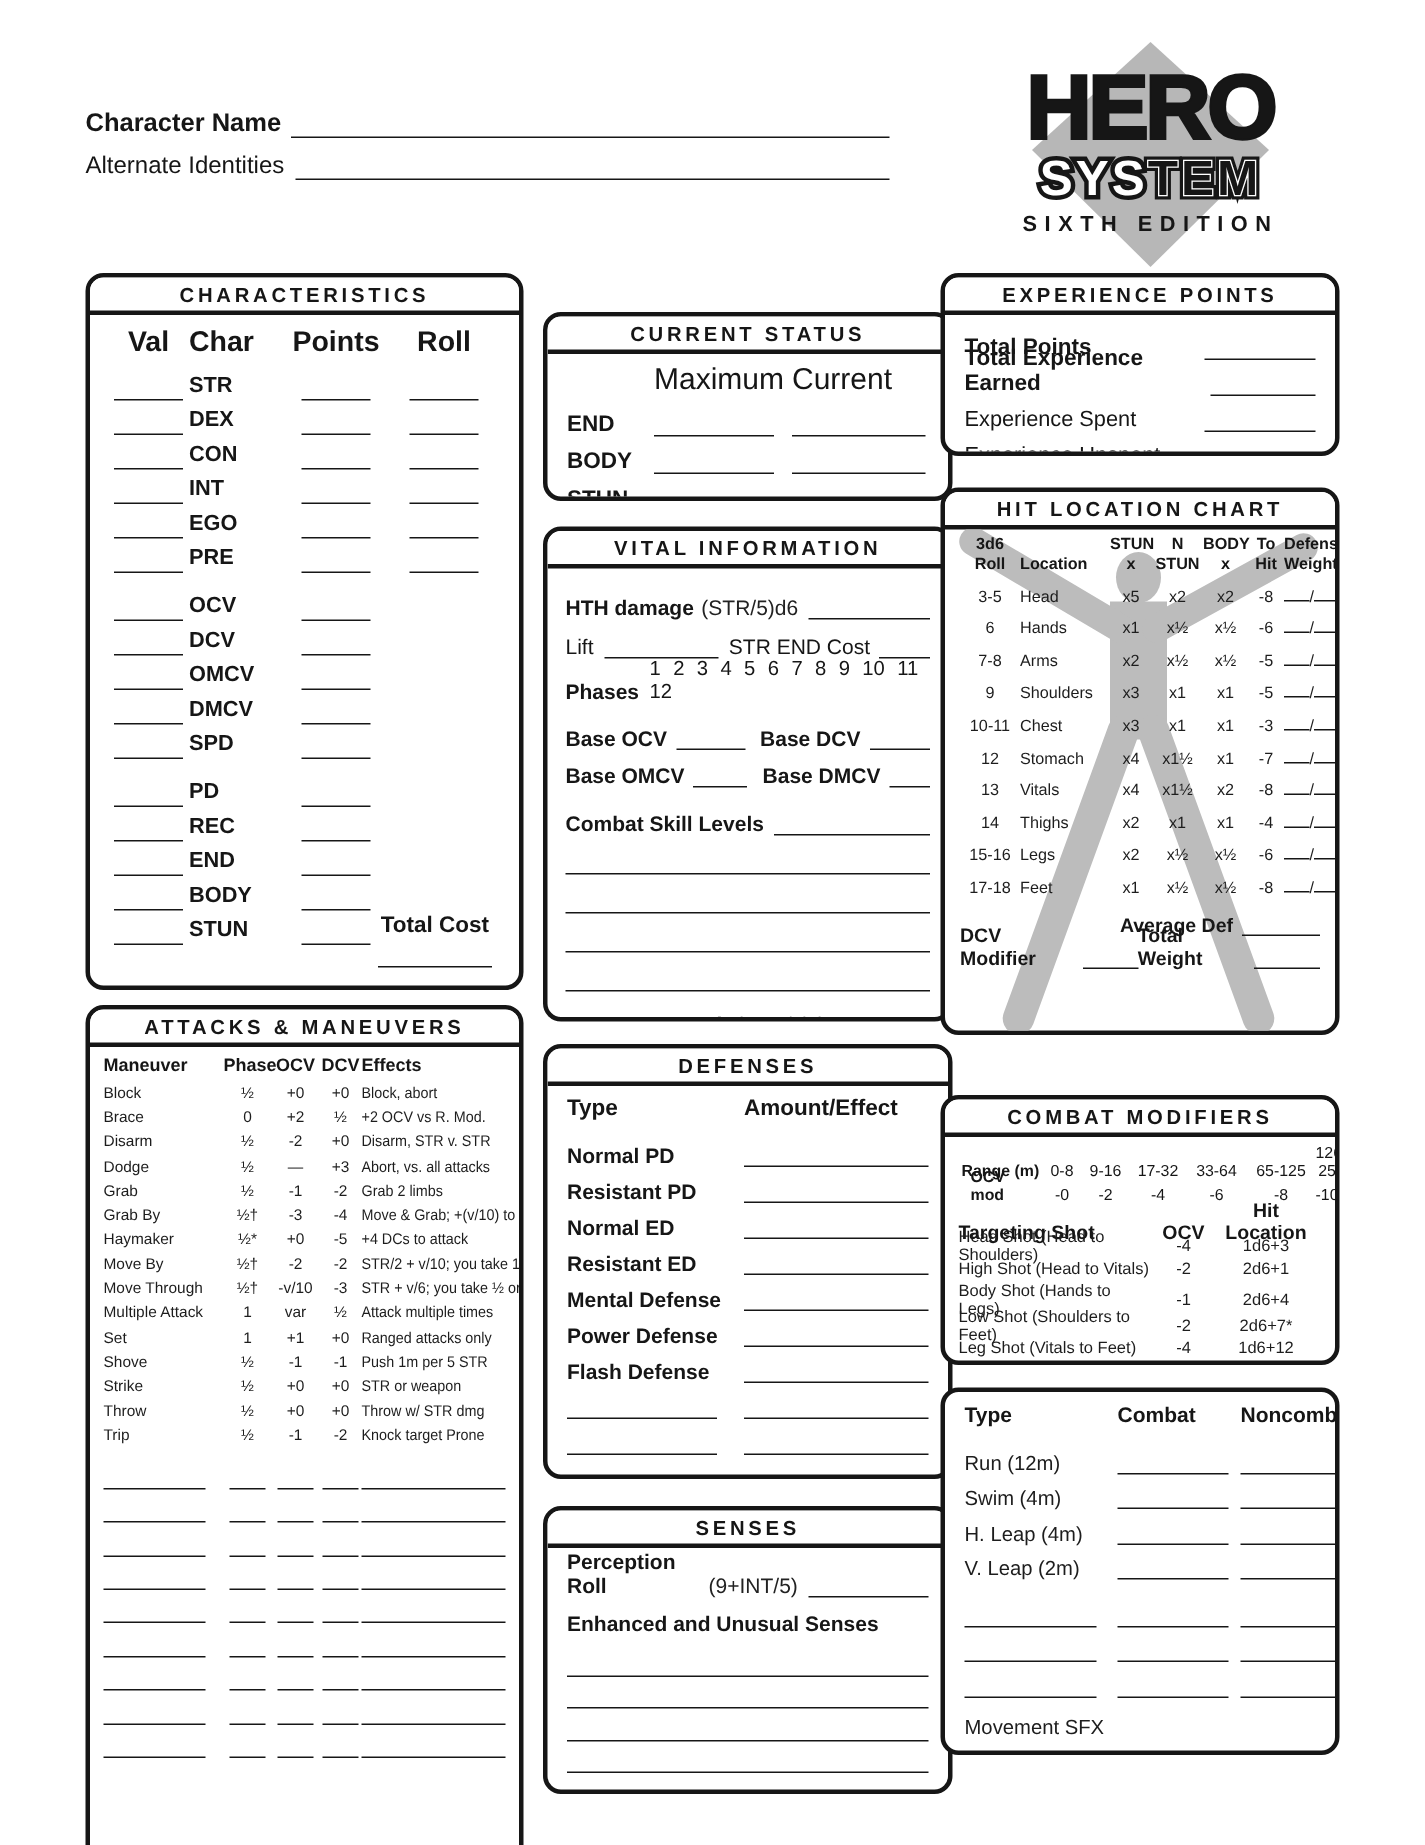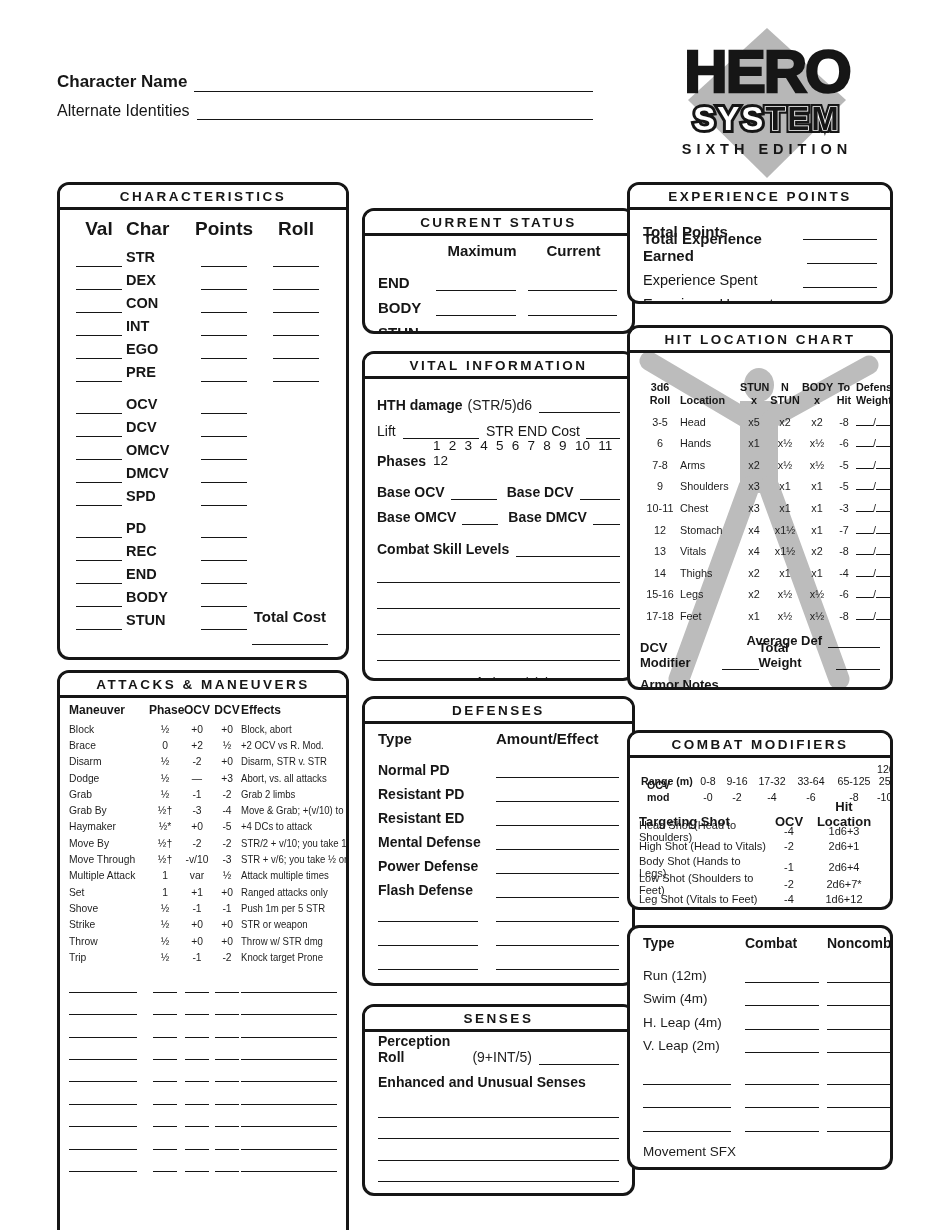--- a/index.html
+++ b/index.html
@@ -42,21 +42,21 @@
   .ch-row { height:23px; align-items:end; }
   .ch-row .ln { width:46px; justify-self:center; }
   .ch-name { font-weight:bold; font-size:14.5px; padding-bottom:3px; line-height:1; }
   .ch-gap { height:9px; }
   .total-cost-label { position:absolute; right:20px; bottom:32px; font-weight:bold; font-size:15px; }
   .total-cost-line  { position:absolute; right:18px; bottom:12px; width:76px; border-bottom:1.6px solid #161616; }
 
   
   .cs-wrap { padding:6px 13px 0; }
   .cs-head, .cs-row { display:grid; grid-template-columns:58px 92px auto; }
-  .cs-head { font-weight:bold; font-size:15px; height:24px;text-align:center; }
+  .cs-head { font-weight:normal; font-size:20px; height:24px; }
   .cs-row  { height:25px; align-items:end; font-weight:bold; font-size:15px; }
   .cs-row .l1 { width:80px; }
   .cs-row .l2 { width:98%; }
   .cs-row .ln { justify-self:start; }
 
   
   .exp-wrap { padding:6px 13px 0; }
   .exp-row { display:flex; align-items:flex-end; height:24px; font-size:14.5px; }
   .exp-row.bold { font-weight:bold; font-size:15px; }
   .exp-row .ln { margin-left:auto; width:74px; }
@@ -75,21 +75,21 @@
   .v-base .ln { width:46px; margin-left:6px; }
   .v-base .lnf { margin-left:6px; }
   .v-csl { height:28px; }
   .v-line { height:26px; border-bottom:1.6px solid #161616; }
   .v-pres { height:30px; }
   .w34 { width:34px; margin-left:6px; }
 
   
   .hl-body { position:relative; height:339px; padding:4px 10px 0; }
   .hl-sil { position:absolute; left:0; top:0; width:100%; height:100%; z-index:0; pointer-events:none; }
-  .hl-content { position:relative; z-index:1;margin-top:24px; }
+  .hl-content { position:relative; z-index:1; }
   .hl-head, .hl-row { display:grid; grid-template-columns:40px 60px 28px 34px 30px 24px auto; }
   .hl-head { font-weight:bold; font-size:10.8px; line-height:1.2; }
   .hl-head span, .hl-row span { text-align:center; }
   .hl-head span:nth-child(2), .hl-row span:nth-child(2) { text-align:left; }
   .hl-row { font-size:10.8px; height:21.6px; align-items:center; color:#1d1d1d; }
   .hl-dw { white-space:nowrap; }
   .hl-dw .ln { width:17px; height:9px; }
   .hl-foot { position:relative; z-index:1; font-weight:bold; font-size:13px; }
   .hl-f1 { display:flex; justify-content:flex-end; align-items:flex-end; height:21px; }
   .hl-f2 { display:flex; align-items:flex-end; height:22px; }
@@ -611,20 +611,24 @@
           <div class="def-row">
             <span>Normal PD</span>
             <span class="ln"></span>
           </div>
 
           <div class="def-row">
             <span>Resistant PD</span>
             <span class="ln"></span>
           </div>
 
+          <div class="def-row">
+            <span>Normal ED</span>
+            <span class="ln"></span>
+          </div>
 
           <div class="def-row">
             <span>Resistant ED</span>
             <span class="ln"></span>
           </div>
 
           <div class="def-row">
             <span>Mental Defense</span>
             <span class="ln"></span>
           </div>
@@ -851,23 +855,20 @@
           <span>Average Def</span>
           <span class="ln w52"></span>
         </div>
         <div class="hl-f2">
           <span>DCV Modifier</span>
           <span class="ln w40"></span>
           <span class="spacer"></span>
           <span>Total Weight</span>
           <span class="ln w48"></span>
         </div>
-        <div class="hl-f3">
-          <span>Armor Notes</span>
-        </div>
       </div>
     </div>
   </div>
 
   <div class="box box-combatmod">
     <div class="box-title">COMBAT MODIFIERS</div>
     <div class="cm-wrap">
       <div class="cm-rgrid">
         <span class="lbl">Range (m)</span>
 

